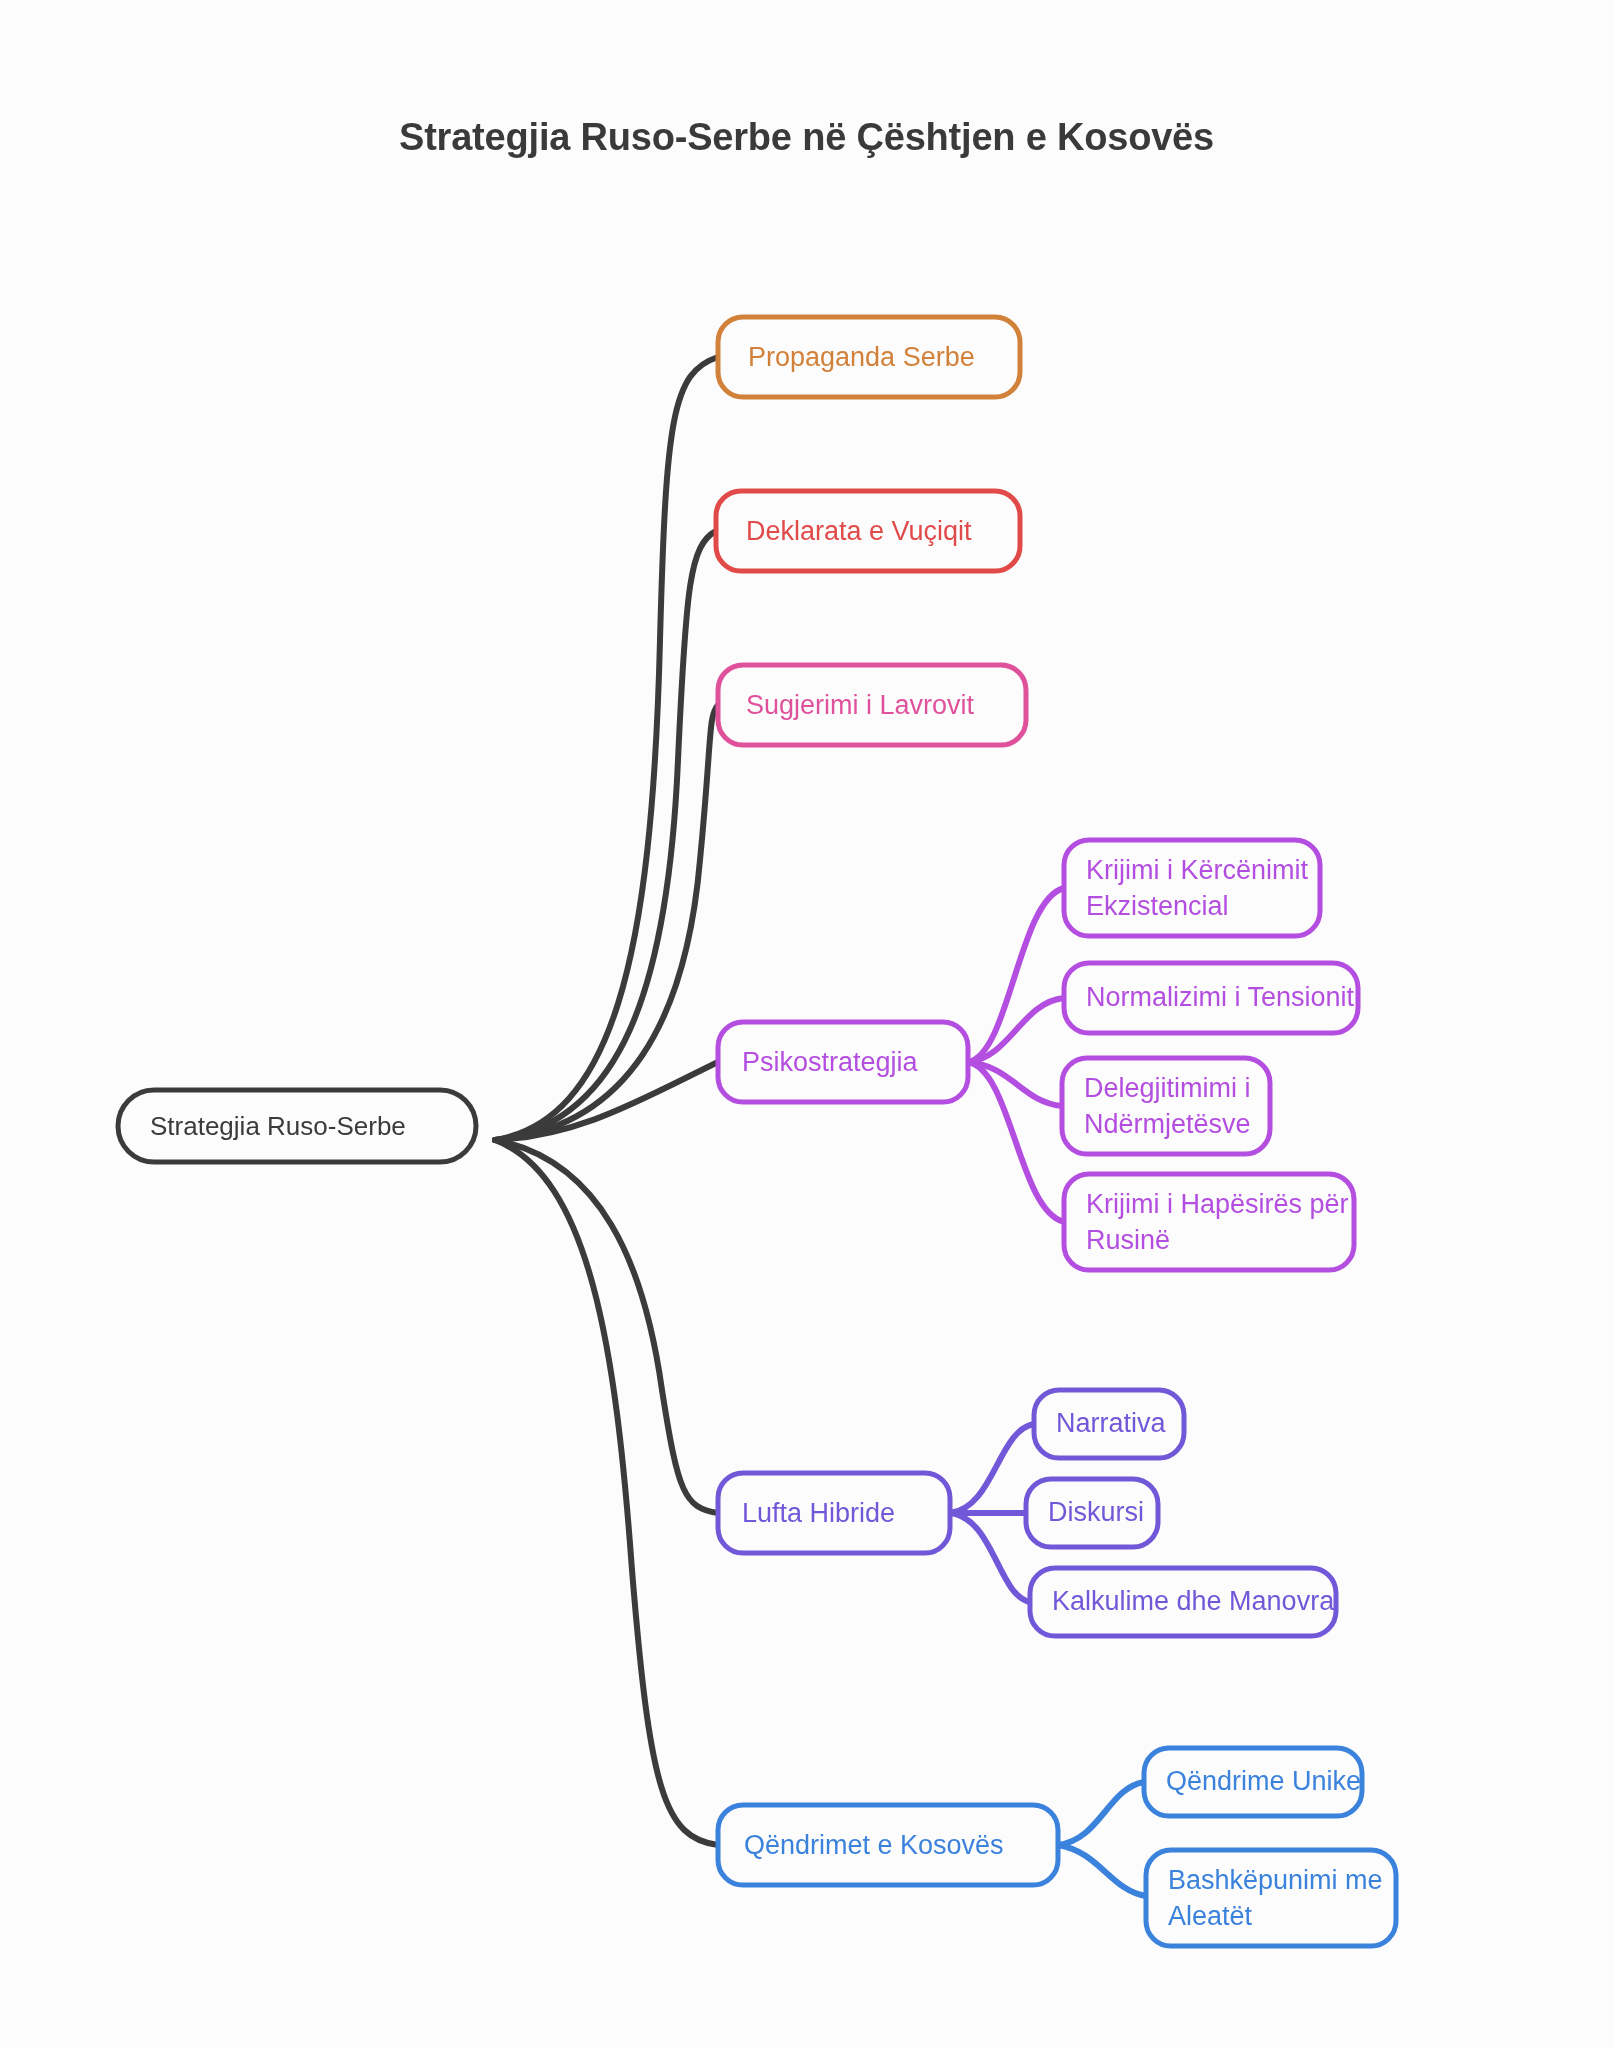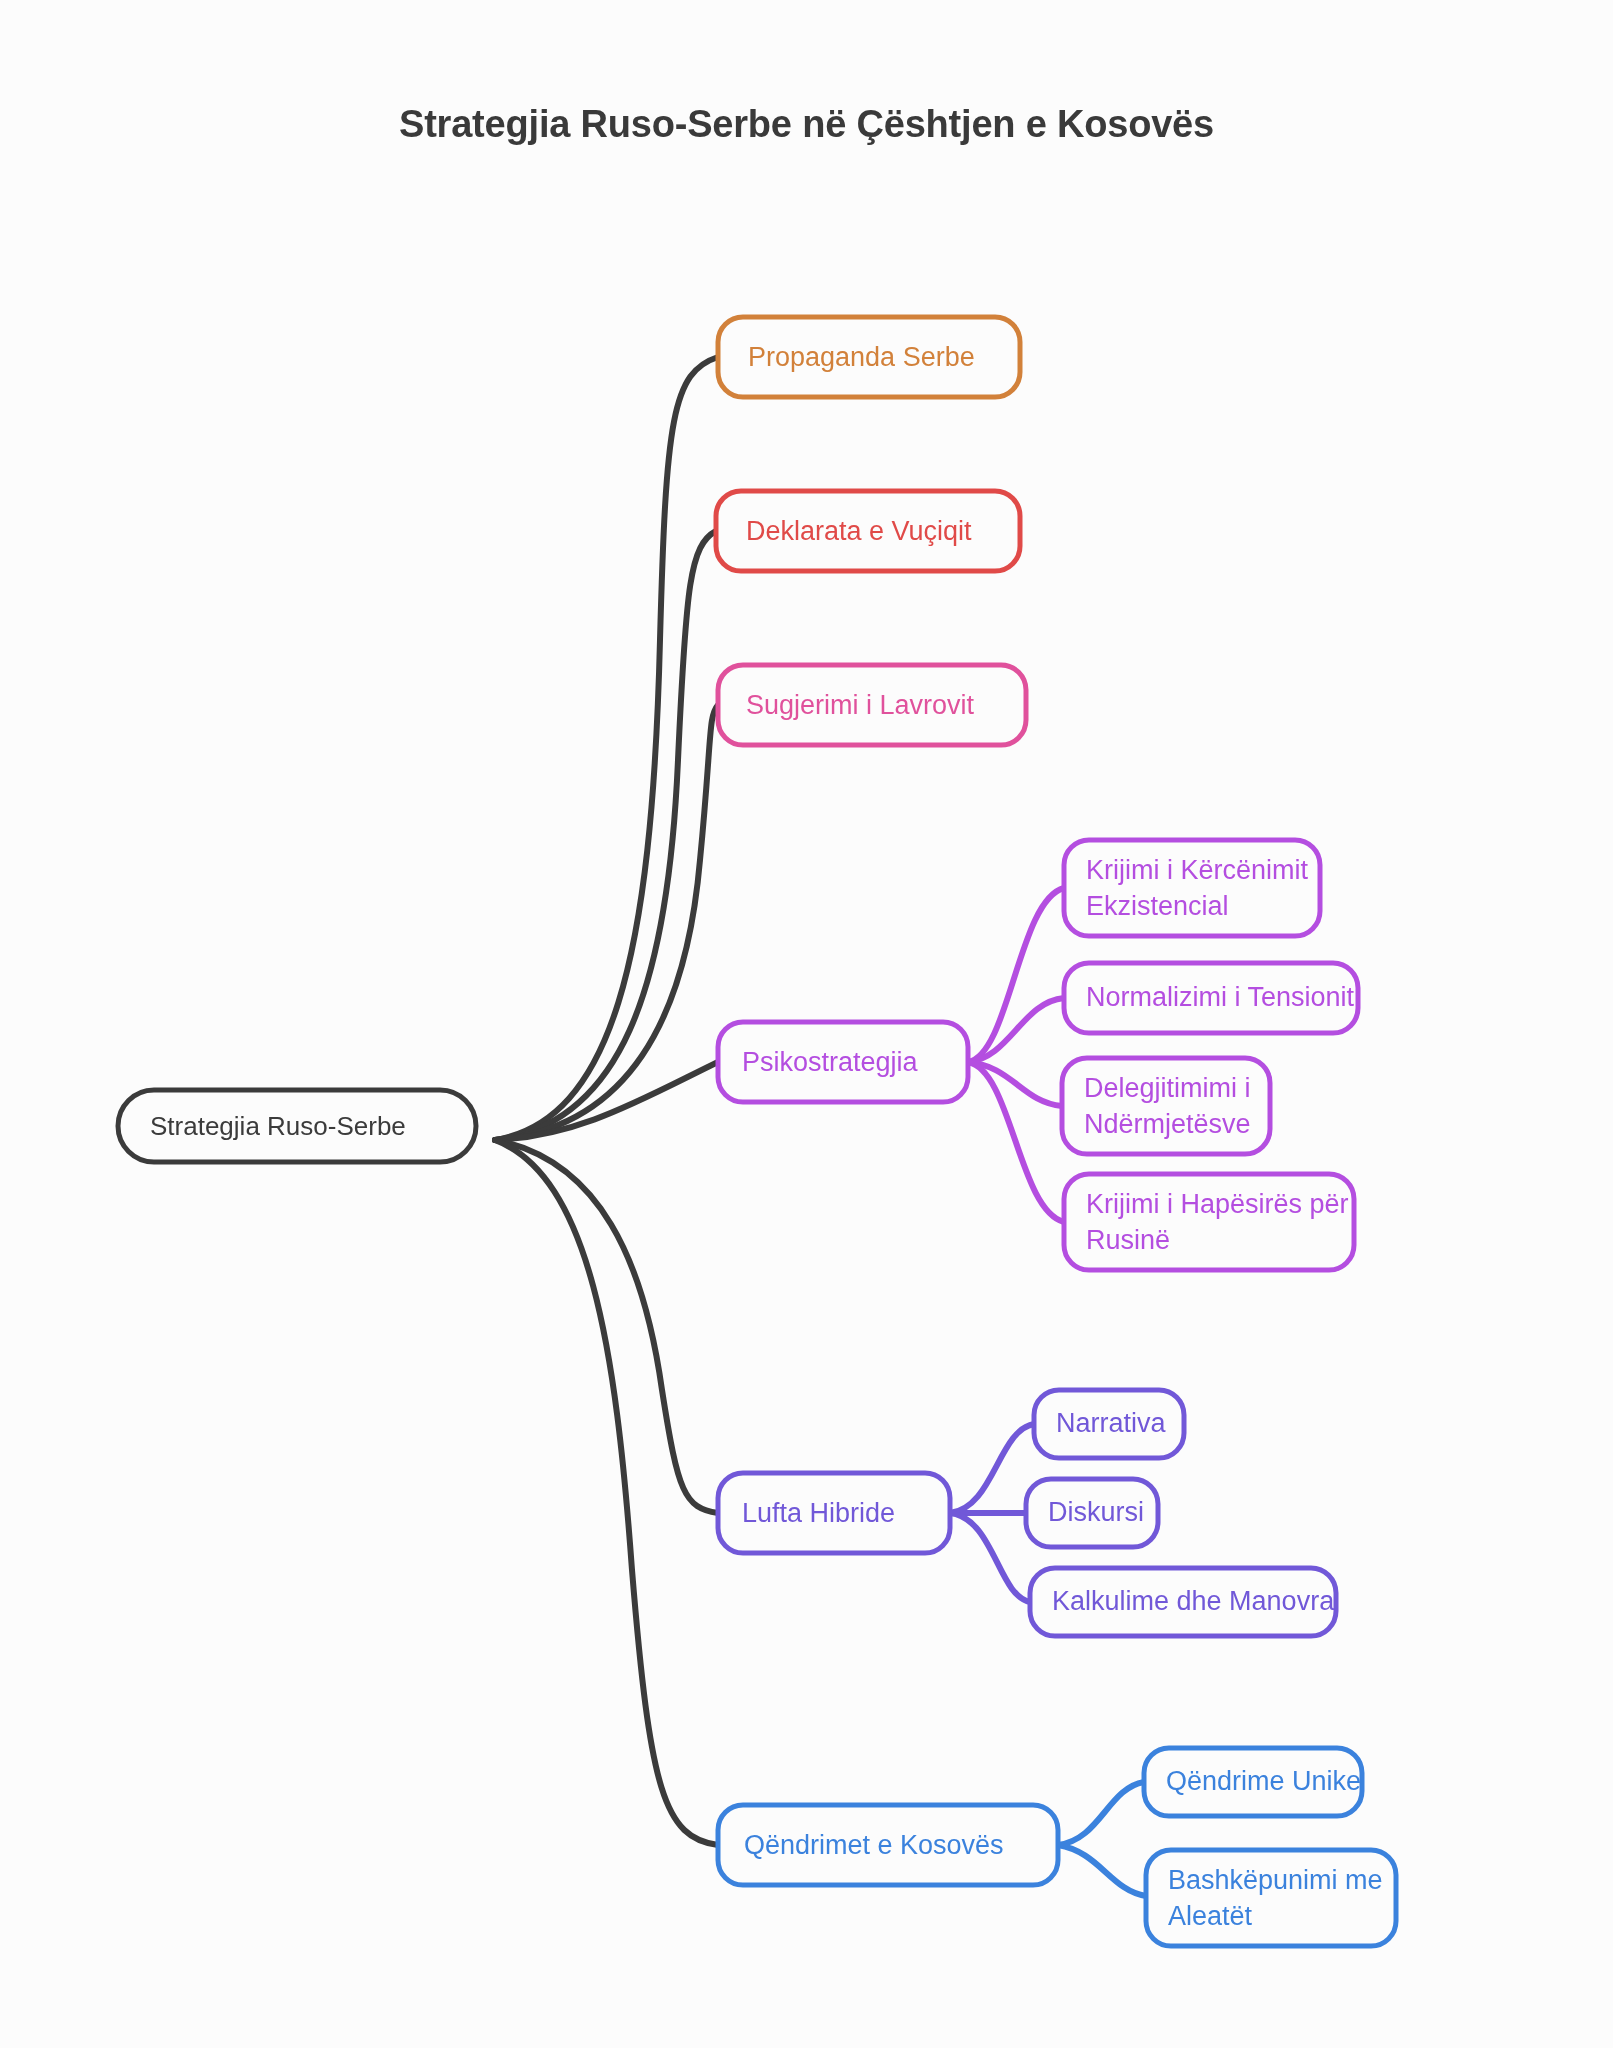--- a/index.html
+++ b/index.html
@@ -14,21 +14,21 @@
     position: relative;
     overflow: hidden;
   }
   #mindmap-root {
     position: absolute;
     inset: 0;
     background: #fcfcfc;
   }
   #diagram-title {
     position: absolute;
-    top: 103px;
+    top: 116px;
     left: 0;
     width: 100%;
     text-align: center;
     font-size: 38px;
     font-weight: bold;
     color: #3a3a3a;
     letter-spacing: -0.2px;
     font-family: "Liberation Sans", sans-serif;
   }
   svg#mindmap-canvas {

